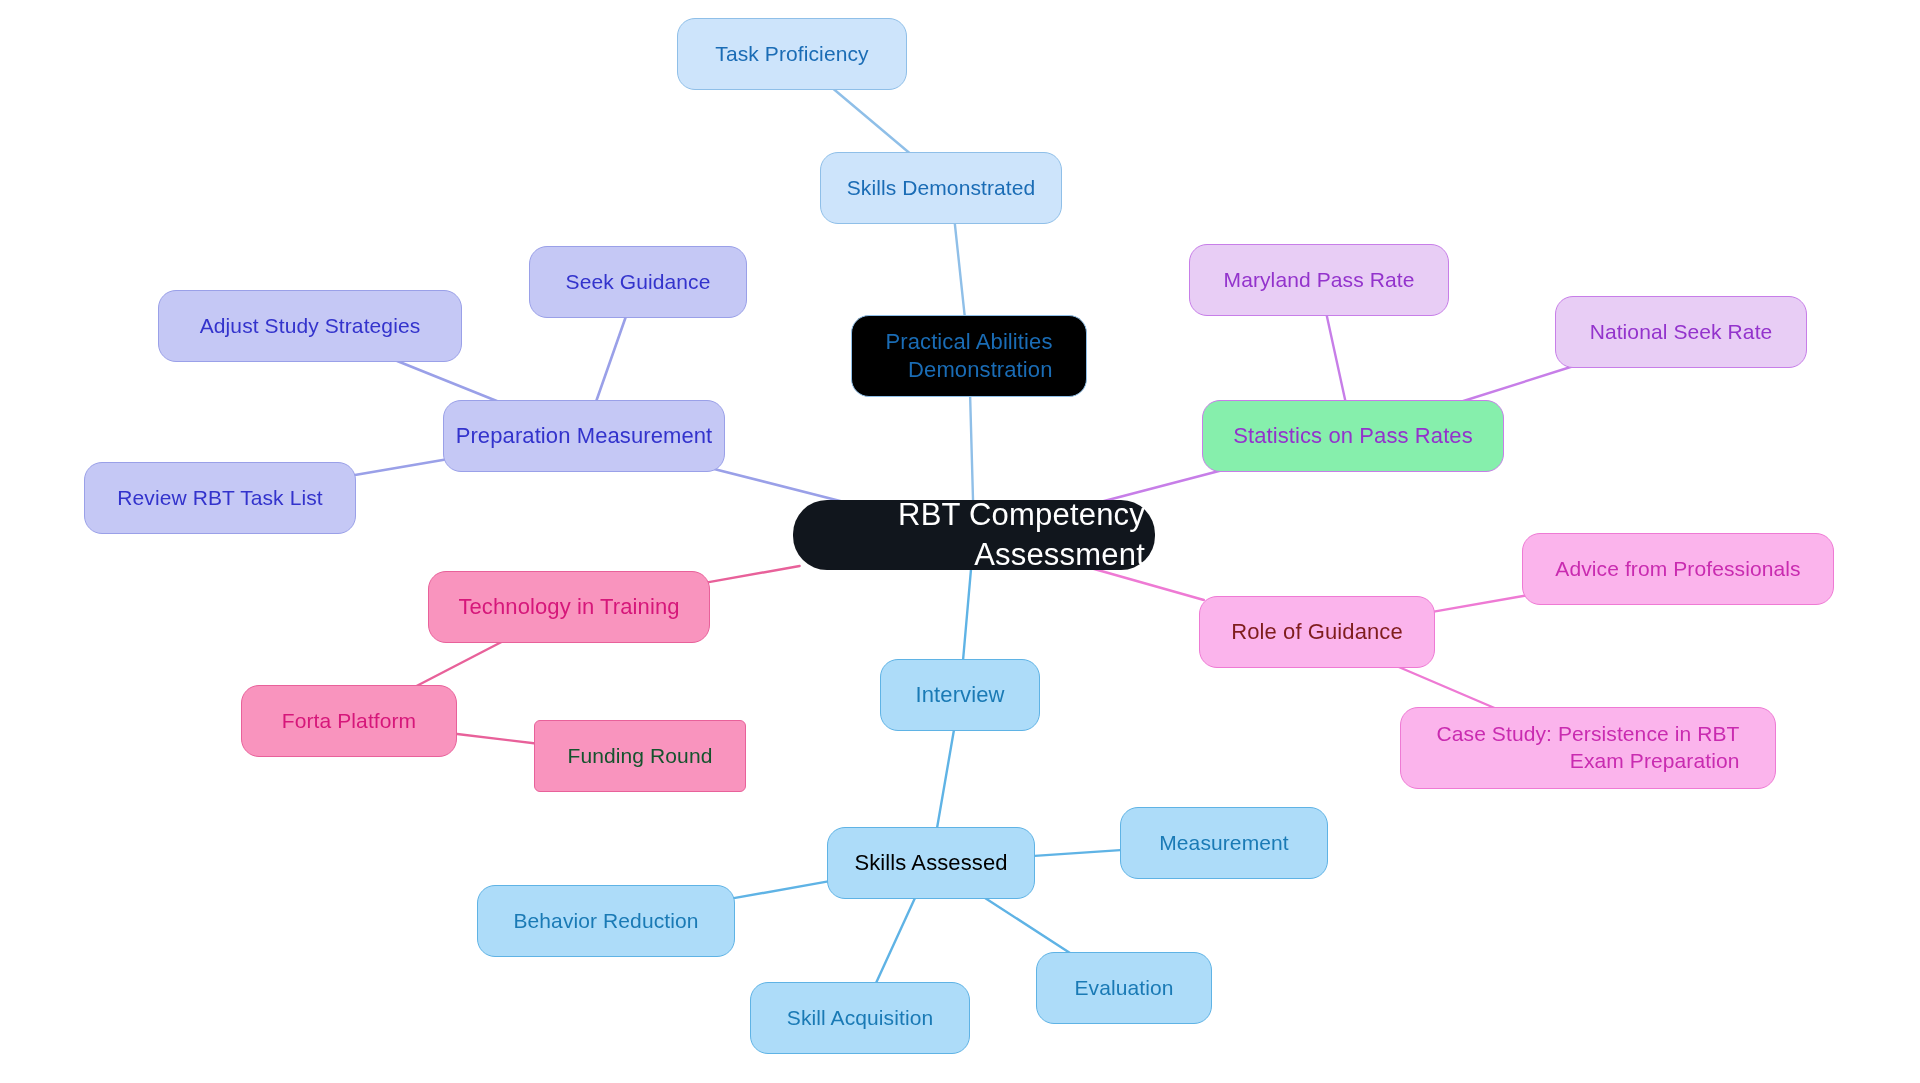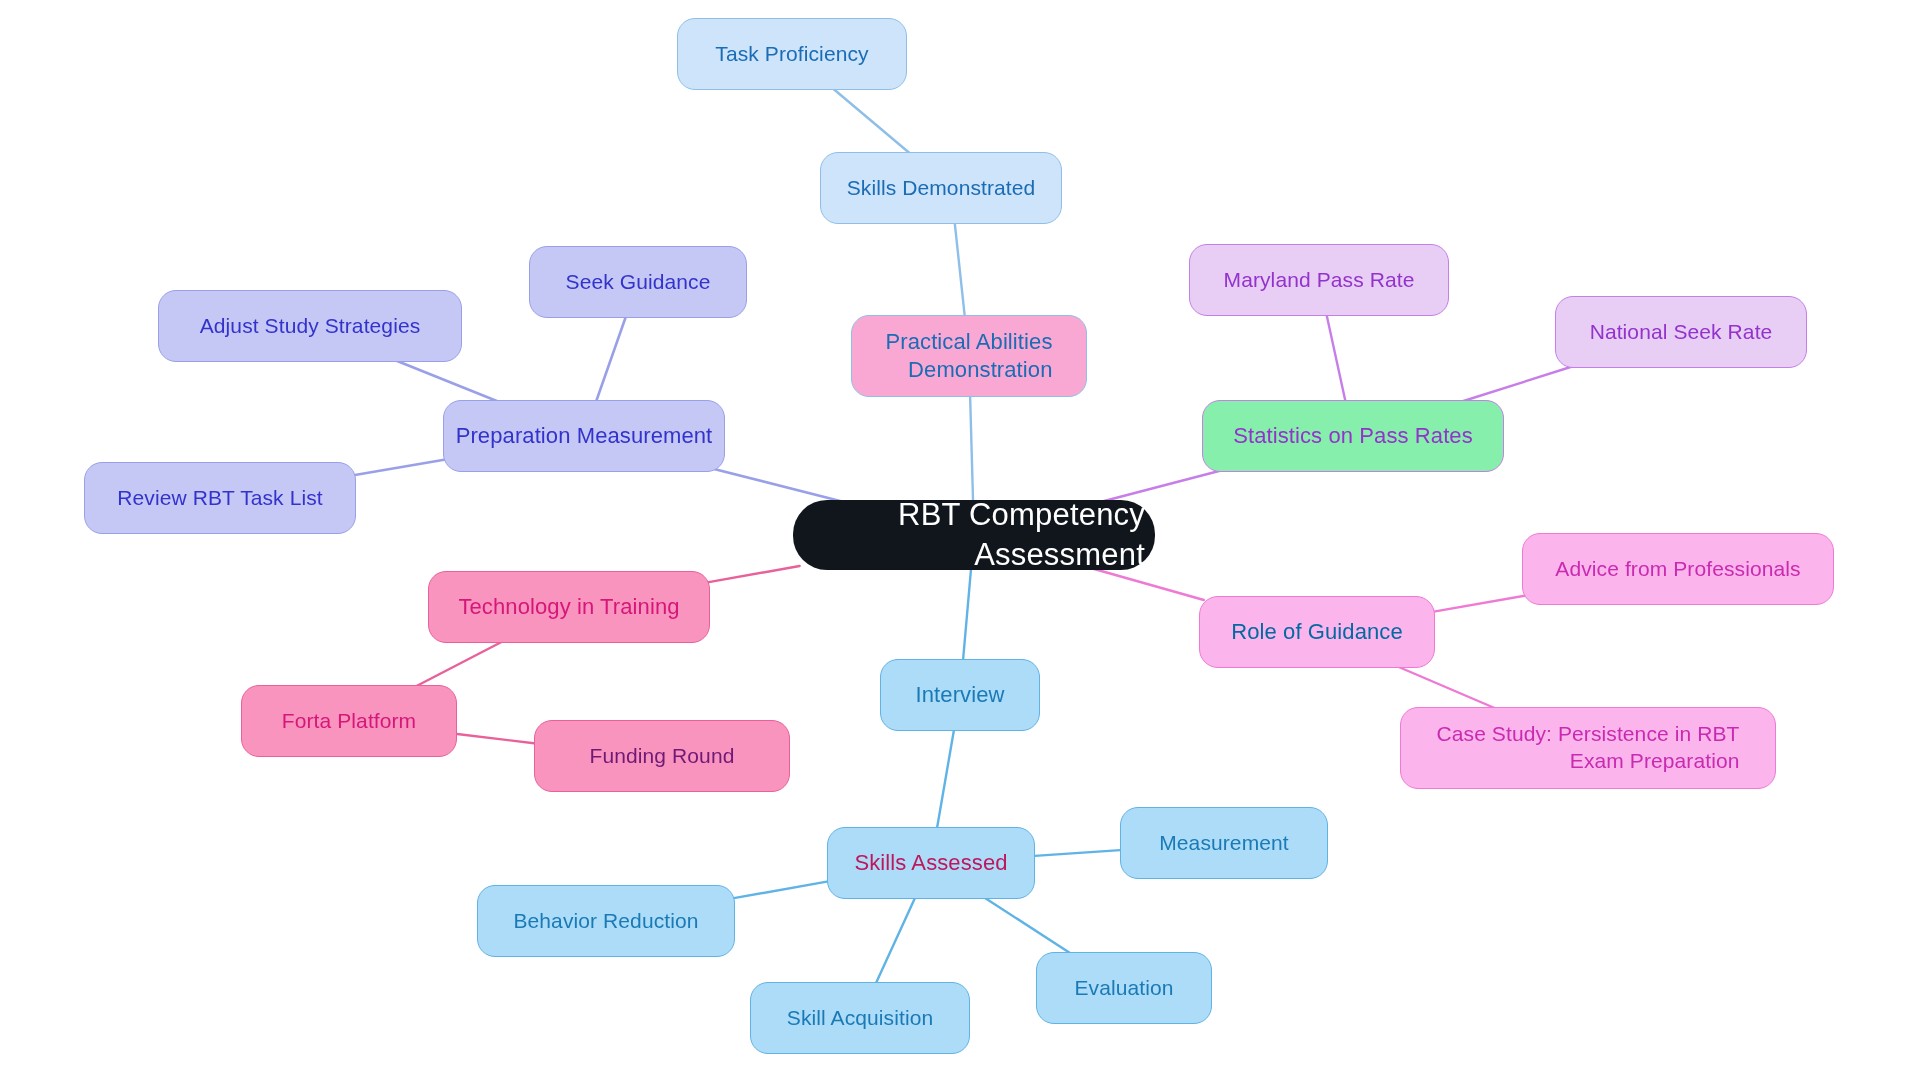--- a/index.html
+++ b/index.html
@@ -72,38 +72,38 @@
       <line x1="1391.7586206896551" y1="664" x2="1501.5603448275863" y2="711" stroke="#ee7ad4" stroke-width="2.4" stroke-linecap="round"></line>
       <line x1="971.2875" y1="566" x2="962.8" y2="663" stroke="#5fb3e5" stroke-width="2.4" stroke-linecap="round"></line>
       <line x1="954.4761904761905" y1="727" x2="936.5238095238095" y2="831" stroke="#5fb3e5" stroke-width="2.4" stroke-linecap="round"></line>
       <line x1="1031" y1="856.1740614334472" x2="1124" y2="849.8259385665528" stroke="#5fb3e5" stroke-width="2.4" stroke-linecap="round"></line>
       <line x1="980.408" y1="895" x2="1074.592" y2="956" stroke="#5fb3e5" stroke-width="2.4" stroke-linecap="round"></line>
       <line x1="916.341935483871" y1="895" x2="874.658064516129" y2="986" stroke="#5fb3e5" stroke-width="2.4" stroke-linecap="round"></line>
       <line x1="831" y1="880.8461538461538" x2="731" y2="898.6923076923077" stroke="#5fb3e5" stroke-width="2.4" stroke-linecap="round"></line>
     </svg>
   <div id="node-layer">
       <div class="node root" style="left: 793px; top: 500px; width: 362px; height: 70px; background: rgb(17, 22, 29); border-color: rgb(17, 22, 29); color: rgb(255, 255, 255);">RBT Competency Assessment</div>
-      <div class="node lvl1" style="left: 851px; top: 315px; width: 236px; height: 82px; background: #f9a8d4; border-color: rgb(143, 191, 232); color: rgb(26, 108, 181);">Practical Abilities
+      <div class="node lvl1" style="left: 851px; top: 315px; width: 236px; height: 82px; background: #000000; border-color: rgb(143, 191, 232); color: rgb(26, 108, 181);">Practical Abilities
 Demonstration</div>
       <div class="node lvl2" style="left: 820px; top: 152px; width: 242px; height: 72px; background: rgb(205, 228, 251); border-color: rgb(143, 191, 232); color: rgb(26, 108, 181);">Skills Demonstrated</div>
       <div class="node lvl2" style="left: 677px; top: 18px; width: 230px; height: 72px; background: rgb(205, 228, 251); border-color: rgb(143, 191, 232); color: rgb(26, 108, 181);">Task Proficiency</div>
       <div class="node lvl1" style="left: 443px; top: 400px; width: 282px; height: 72px; background: rgb(197, 200, 245); border-color: rgb(154, 160, 232); color: rgb(51, 51, 204);">Preparation Measurement</div>
       <div class="node lvl2" style="left: 529px; top: 246px; width: 218px; height: 72px; background: rgb(197, 200, 245); border-color: rgb(154, 160, 232); color: rgb(51, 51, 204);">Seek Guidance</div>
       <div class="node lvl2" style="left: 158px; top: 290px; width: 304px; height: 72px; background: rgb(197, 200, 245); border-color: rgb(154, 160, 232); color: rgb(51, 51, 204);">Adjust Study Strategies</div>
       <div class="node lvl2" style="left: 84px; top: 462px; width: 272px; height: 72px; background: rgb(197, 200, 245); border-color: rgb(154, 160, 232); color: rgb(51, 51, 204);">Review RBT Task List</div>
       <div class="node lvl1" style="left: 1202px; top: 400px; width: 302px; height: 72px; background: #86efac; border-color: rgb(199, 126, 232); color: rgb(147, 51, 204);">Statistics on Pass Rates</div>
       <div class="node lvl2" style="left: 1189px; top: 244px; width: 260px; height: 72px; background: rgb(232, 205, 245); border-color: rgb(199, 126, 232); color: rgb(147, 51, 204);">Maryland Pass Rate</div>
       <div class="node lvl2" style="left: 1555px; top: 296px; width: 252px; height: 72px; background: rgb(232, 205, 245); border-color: rgb(199, 126, 232); color: rgb(147, 51, 204);">National Seek Rate</div>
       <div class="node lvl1" style="left: 428px; top: 571px; width: 282px; height: 72px; background: rgb(249, 148, 190); border-color: rgb(232, 97, 154); color: rgb(214, 23, 122);">Technology in Training</div>
       <div class="node lvl2" style="left: 241px; top: 685px; width: 216px; height: 72px; background: rgb(249, 148, 190); border-color: rgb(232, 97, 154); color: rgb(214, 23, 122);">Forta Platform</div>
-      <div class="node lvl2" style="left: 534px; top: 720px; width: 256px; height: 72px; background: rgb(249, 148, 190); border-color: rgb(232, 97, 154); color: #701a75;">Funding Round</div>
-      <div class="node lvl1" style="left: 1199px; top: 596px; width: 236px; height: 72px; background: rgb(251, 180, 236); border-color: rgb(238, 122, 212); color: #0369a1; border-radius: 19px;">Role of Guidance</div>
+      <div class="node lvl2" style="left: 534px; top: 720px; width: 212px; height: 72px; background: rgb(249, 148, 190); border-color: rgb(232, 97, 154); color: #14532d; border-radius: 6px;">Funding Round</div>
+      <div class="node lvl1" style="left: 1199px; top: 596px; width: 236px; height: 72px; background: rgb(251, 180, 236); border-color: rgb(238, 122, 212); color: #7f1d1d;">Role of Guidance</div>
       <div class="node lvl2" style="left: 1522px; top: 533px; width: 312px; height: 72px; background: rgb(251, 180, 236); border-color: rgb(238, 122, 212); color: rgb(201, 43, 176);">Advice from Professionals</div>
       <div class="node lvl2" style="left: 1400px; top: 707px; width: 376px; height: 82px; background: rgb(251, 180, 236); border-color: rgb(238, 122, 212); color: rgb(201, 43, 176);">Case Study: Persistence in RBT
 Exam Preparation</div>
       <div class="node lvl1" style="left: 880px; top: 659px; width: 160px; height: 72px; background: rgb(173, 220, 249); border-color: rgb(95, 179, 229); color: rgb(26, 122, 181);">Interview</div>
-      <div class="node lvl1" style="left: 827px; top: 827px; width: 208px; height: 72px; background: rgb(173, 220, 249); border-color: rgb(95, 179, 229); color: #be185d;">Skills Assessed</div>
+      <div class="node lvl1" style="left: 827px; top: 827px; width: 208px; height: 72px; background: rgb(173, 220, 249); border-color: rgb(95, 179, 229); color: #000000;">Skills Assessed</div>
       <div class="node lvl2" style="left: 1120px; top: 807px; width: 208px; height: 72px; background: rgb(173, 220, 249); border-color: rgb(95, 179, 229); color: rgb(26, 122, 181);">Measurement</div>
       <div class="node lvl2" style="left: 1036px; top: 952px; width: 176px; height: 72px; background: rgb(173, 220, 249); border-color: rgb(95, 179, 229); color: rgb(26, 122, 181);">Evaluation</div>
       <div class="node lvl2" style="left: 750px; top: 982px; width: 220px; height: 72px; background: rgb(173, 220, 249); border-color: rgb(95, 179, 229); color: rgb(26, 122, 181);">Skill Acquisition</div>
       <div class="node lvl2" style="left: 477px; top: 885px; width: 258px; height: 72px; background: rgb(173, 220, 249); border-color: rgb(95, 179, 229); color: rgb(26, 122, 181);">Behavior Reduction</div>
     </div>
 </div>
 
 </body></html>

